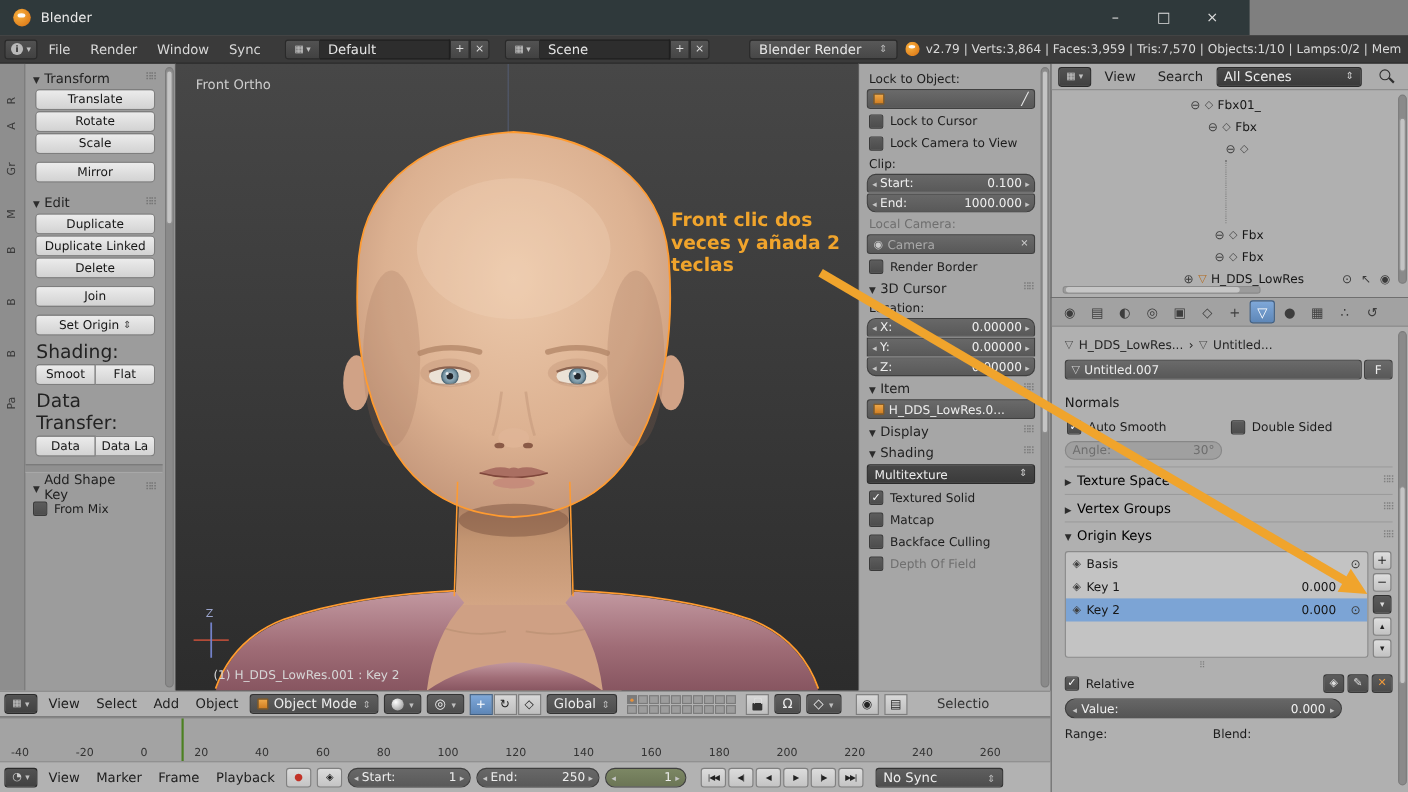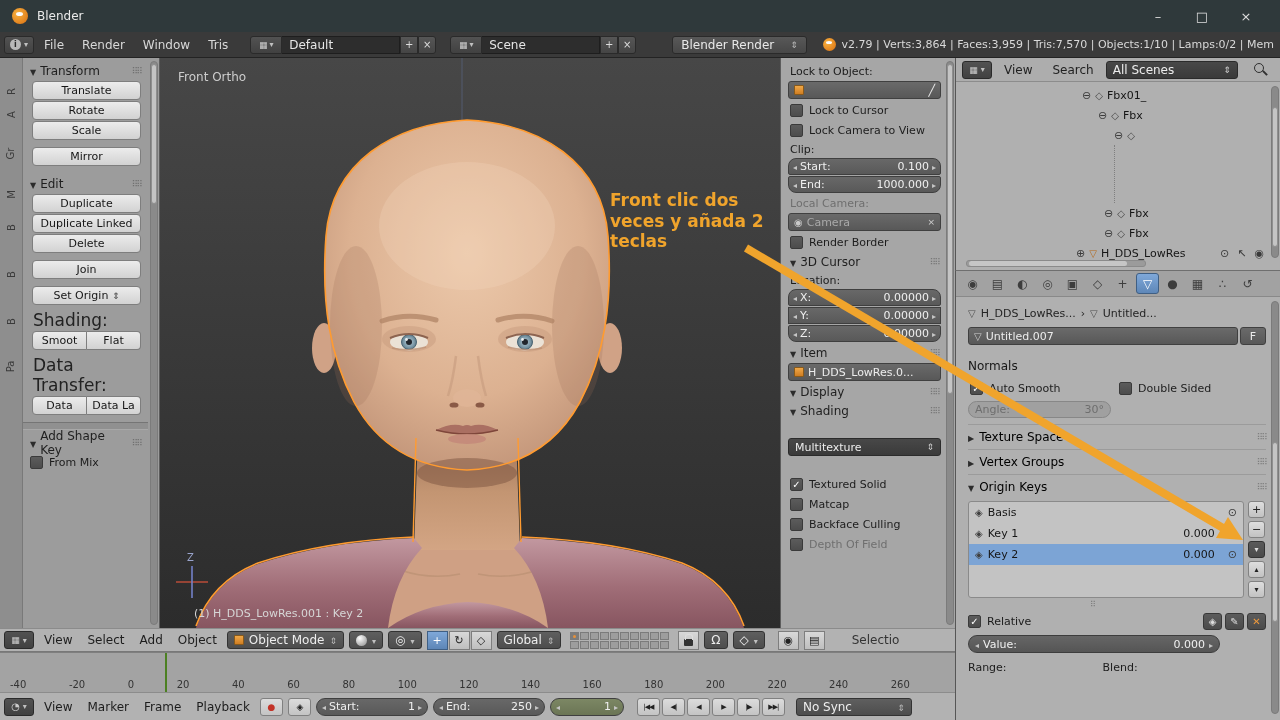--- a/index.html
+++ b/index.html
@@ -1,21 +1,21 @@
 <!DOCTYPE html>
 <html><head>
 <meta charset="utf-8">
 <style>
   *{box-sizing:border-box;margin:0;padding:0}
   html,body{width:1280px;height:720px;overflow:hidden;font-family:"DejaVu Sans","Liberation Sans",sans-serif;font-size:12px;background:#7f7f7f;position:relative;color:#111;-webkit-user-select:none}
   .rg{position:absolute}
   .flex1{flex:1}
 
   
-  #titlebar{left:0;top:0;width:1280px;height:32px;background:#2f393b;display:flex;align-items:center;padding:0 12px;gap:9px;color:#e9e9e9}
+  #titlebar{left:0;top:0;width:1136px;height:32px;background:#2f393b;display:flex;align-items:center;padding:0 12px;gap:9px;color:#e9e9e9}
   .blogo{width:16px;height:16px;border-radius:50%;background:radial-gradient(circle at 35% 35%,#f8b13f,#e07f1c 75%);position:relative;flex:none}
   .blogo::after{content:"";position:absolute;left:4px;top:4px;width:7px;height:4px;border-radius:50%;background:#fbfbfb}
   .blogo.sm{width:13px;height:13px}
   .blogo.sm::after{left:3px;top:3px;width:6px;height:3px}
   .wbtns{margin-left:auto;display:flex}
   .wbtn{width:44px;text-align:center;font-size:13px;color:#dedede}
 
   
   #infobar{left:0;top:32px;width:1280px;height:26px;background:#3a3a3a;border-bottom:1px solid #232323;display:flex;align-items:center;gap:2px;padding:0 4px;color:#d8d8d8}
   .edbtn{height:18px;min-width:30px;border-radius:3px;background:linear-gradient(#525252,#414141);border:1px solid #2a2a2a;display:flex;align-items:center;justify-content:center;gap:3px;padding:0 4px;flex:none}
@@ -68,21 +68,21 @@
   .np-lbl.dim{color:#6f6f6f}
   .dfield{height:18px;background:linear-gradient(#6a6a6a,#585858);border:1px solid #404040;border-radius:3px;display:flex;align-items:center;gap:4px;padding:0 5px;color:#ececec;margin:1px 0}
   .cube-ic{width:10px;height:10px;background:linear-gradient(#f0a848,#cf7d22);border:1px solid #8a5a1a;border-radius:1px;flex:none}
   .nfield{height:17px;background:linear-gradient(#686868,#595959);border:1px solid #3f3f3f;display:flex;align-items:center;padding:0 4px;color:#efefef;font-size:11px;margin-bottom:1px}
   .nfield .lbl2{margin-left:3px}
   .nfield .val{margin-left:auto;margin-right:3px}
   .na-l::before{content:"◂";font-size:8px;color:#c6c6c6}
   .na-r::before{content:"▸";font-size:8px;color:#c6c6c6}
   .rt{border-radius:8px 8px 2px 2px}
   .rb{border-radius:2px 2px 8px 8px}
-  .dmenu{height:18px;background:linear-gradient(#484848,#3a3a3a);border:1px solid #2b2b2b;border-radius:3px;display:flex;align-items:center;padding:0 6px;color:#ededed;margin:18px 0;gap:5px}
+  .dmenu{height:18px;background:linear-gradient(#484848,#3a3a3a);border:1px solid #2b2b2b;border-radius:3px;display:flex;align-items:center;padding:0 6px;color:#ededed;margin:2px 0;gap:5px}
   .xic{color:#cfcfcf;font-size:9px;margin-left:auto}
   .camtxt{color:#a9a9a9}
 
   
   #outliner{left:955px;top:58px;width:325px;height:212px;background:#b0b0b0;border-left:1px solid #565656;overflow:hidden}
   .ol-head{height:24px;background:#adadad;border-bottom:1px solid #8c8c8c;display:flex;align-items:center;gap:4px;padding:0 6px;font-size:12px;color:#1f1f1f}
   .mag{width:15px;height:15px;position:relative;margin-left:auto;margin-right:6px}
   .mag::before{content:"";position:absolute;left:1px;top:1px;width:8px;height:8px;border:1.5px solid #2f2f2f;border-radius:50%}
   .mag::after{content:"";position:absolute;left:9px;top:10px;width:6px;height:2px;background:#2f2f2f;transform:rotate(45deg)}
   .orow{height:20px;display:flex;align-items:center;gap:4px;font-size:11px;color:#161616;position:relative}
@@ -174,21 +174,21 @@
   </span>
 </div>
 
 <div id="infobar" class="rg">
   <span class="edbtn dd">
       <span class="icirc">i</span>
     </span>
   <span class="menu-it">File</span>
   <span class="menu-it">Render</span>
   <span class="menu-it">Window</span>
-  <span class="menu-it">Tris</span>
+  <span class="menu-it">Sync</span>
   <span class="wgroup">
     <span class="wicon dd">▦</span>
     <span class="wfield">Default</span>
     <span class="sq">+</span>
     <span class="sq last">×</span>
   </span>
   <span class="wgroup">
     <span class="wicon dd">▦</span>
     <span class="wfield">Scene</span>
     <span class="sq">+</span>

